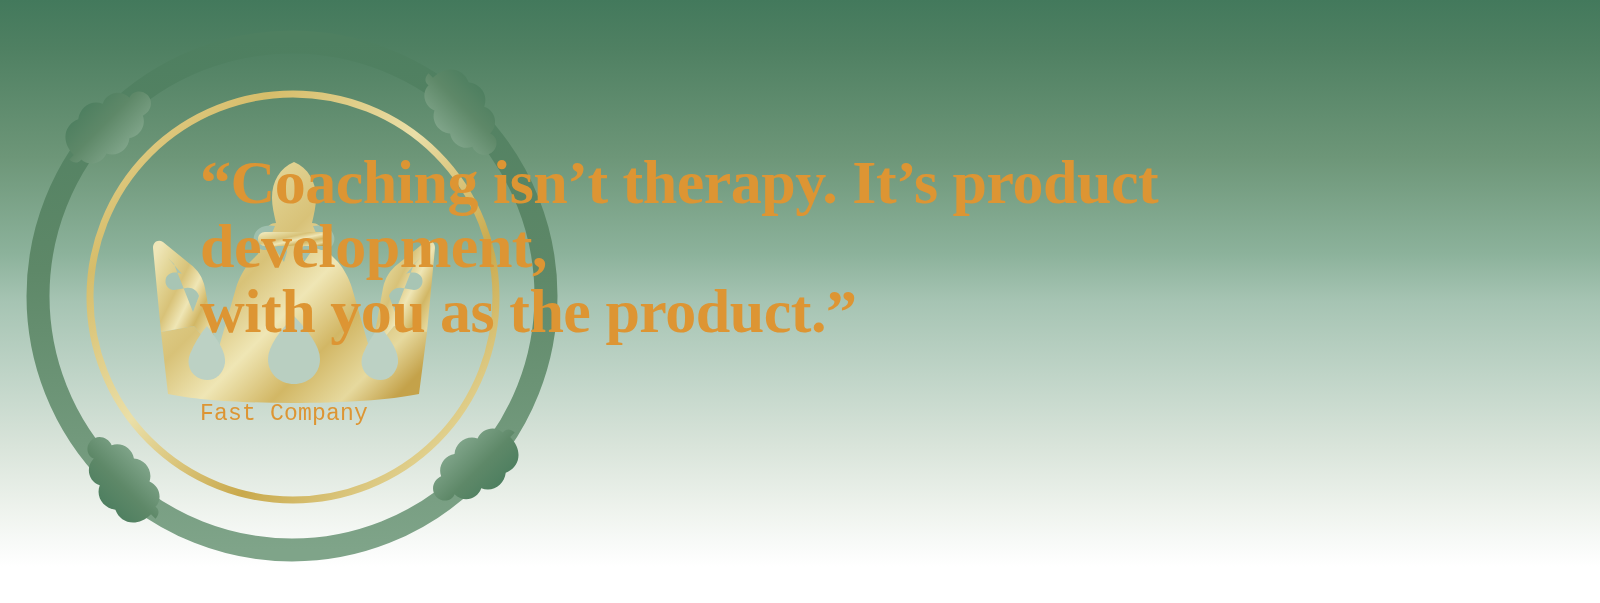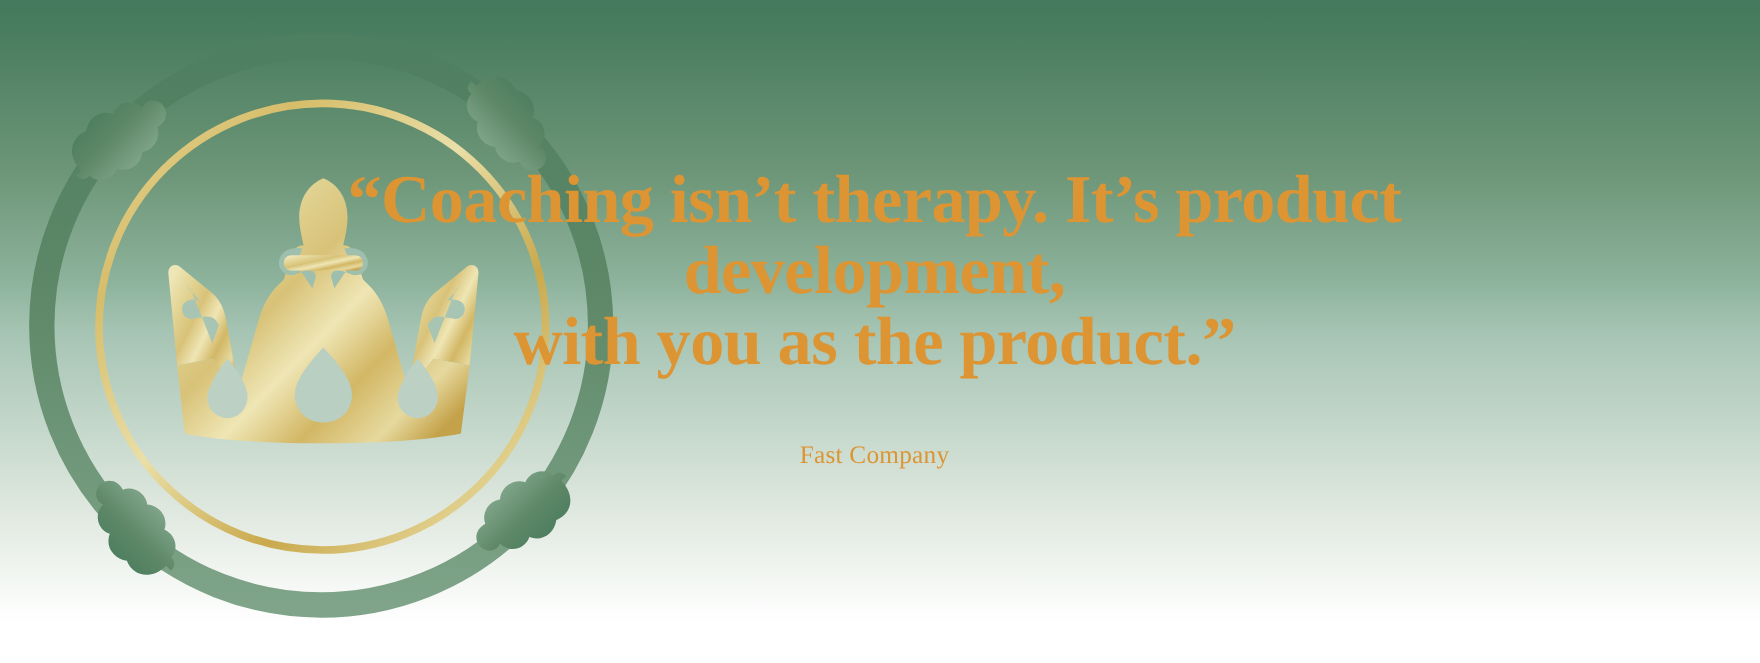--- a/index.html
+++ b/index.html
@@ -46,35 +46,34 @@
     height: 540px;
   }
   #emblem svg { display: block; width: 540px; height: 540px; }
 
   
   #quote-block {
     position: absolute;
     left: 200px;
     top: 150px;
     width: 1190px;
-    text-align: center;
   }
   #quote-text {
     font-family: "Liberation Serif", "DejaVu Serif", serif;
     font-weight: 700;
     font-size: 62px;
     line-height: 1.04;
     letter-spacing: -0.5px;
     color: #DD9533;
     margin: 0;
     white-space: pre-line;
   }
   #attribution {
     margin-top: 58px;
-    font-family: Liberation Serif, serif;
+    font-family: Liberation Mono, monospace;
     font-weight: 400;
     font-size: 23px;
     letter-spacing: 0.2px;
     color: #DD9533;
   }
 </style>
 </head>
 <body>
 
 <div id="banner">

